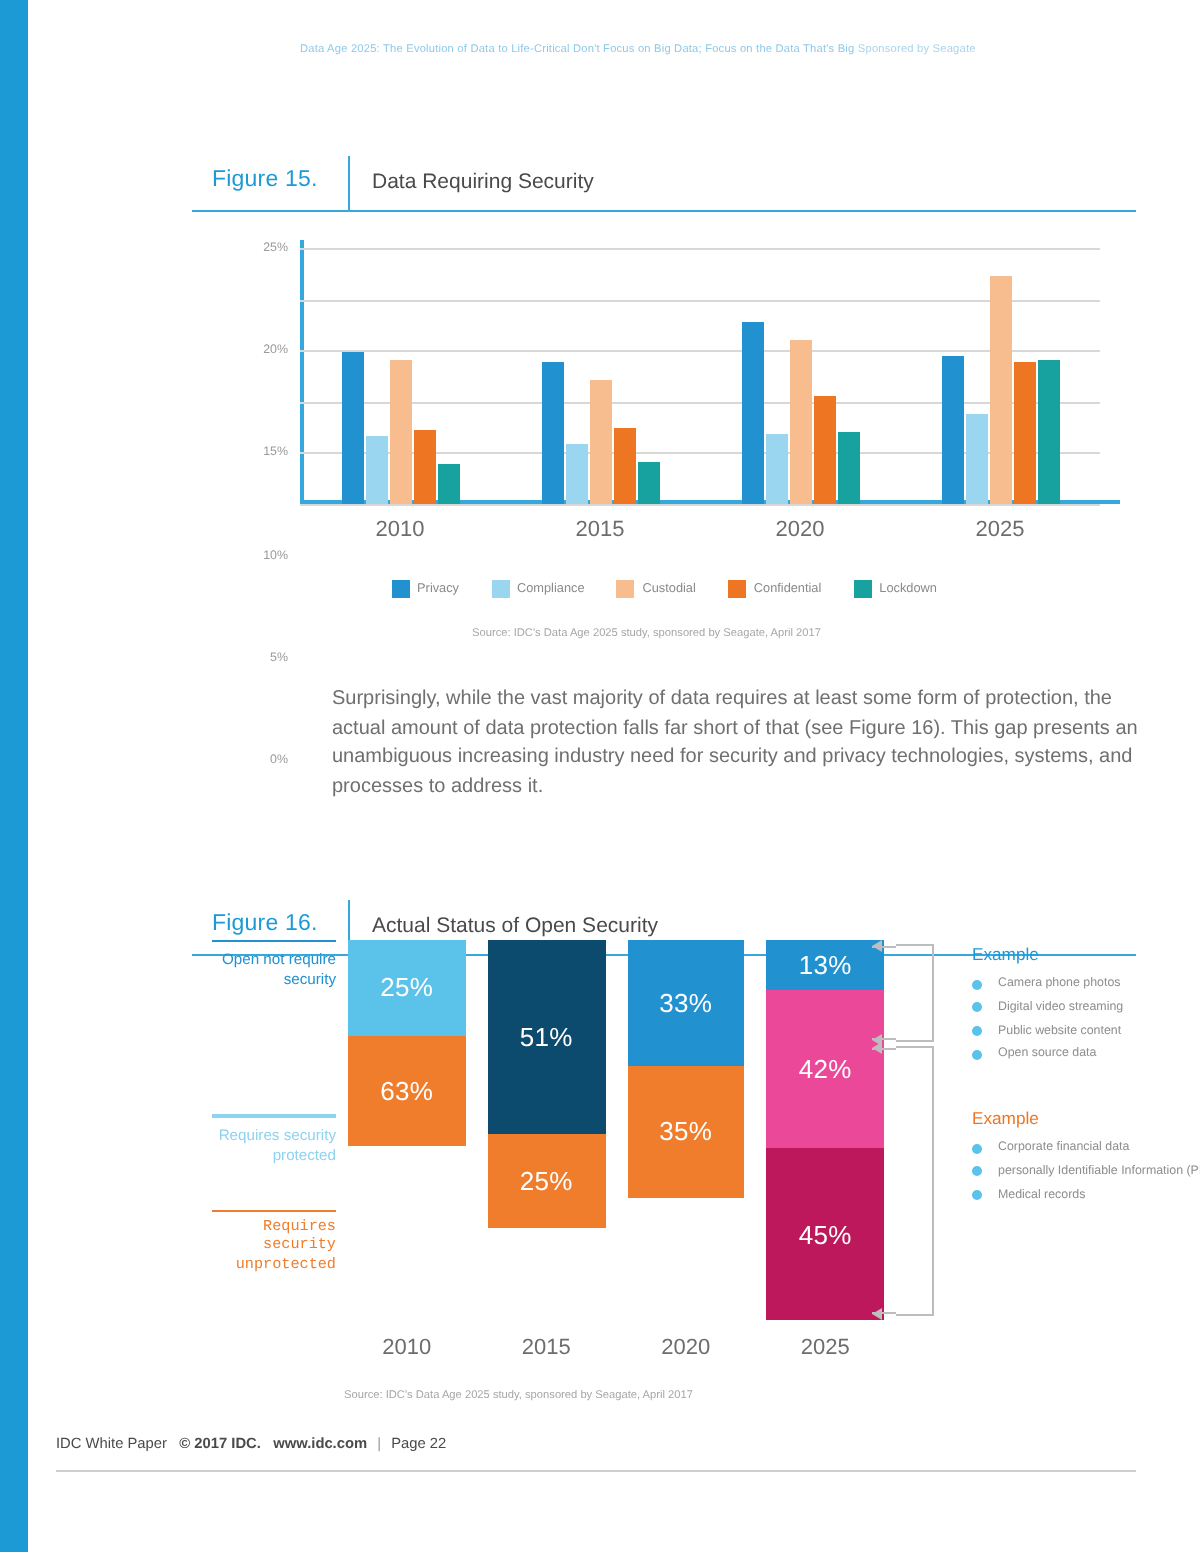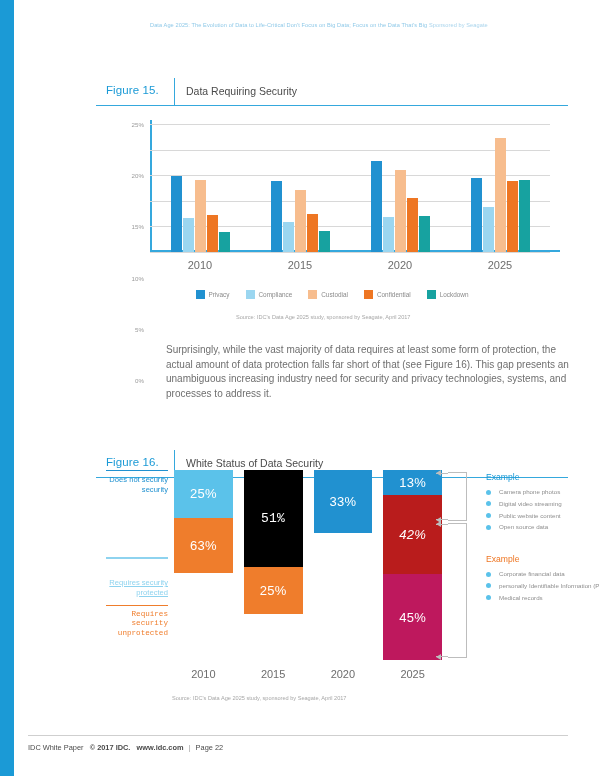--- a/index.html
+++ b/index.html
@@ -91,21 +91,21 @@
   .exhead{font-size:8.6px;margin-bottom:5px;}
   .exhead.blue{color:#1b9ad6;}
   .exhead.orange{color:#ee7623;}
   .exrow{position:relative;padding-left:13px;font-size:6.2px;color:#8e8e8e;
          line-height:9.6px;margin-bottom:2.2px;}
   .exdot{position:absolute;left:0;top:2.6px;width:5px;height:5px;
          border-radius:50%;background:#5bc2ea;}
 
   
   .footrule{position:absolute;left:28px;top:735px;width:540px;height:1px;background:#cfcfcf;}
-  .foot{position:absolute;left:28px;top:743px;font-size:7.4px;color:#4a4a4a;}
+  .foot{position:absolute;left:28px;top:717px;font-size:7.4px;color:#4a4a4a;}
   .foot b{font-weight:bold;}
   .foot .sep{color:#9a9a9a;margin:0 3px;}
 
   .logo{position:absolute;left:500px;top:776px;width:70px;height:26px;}
   .logoTxt{position:absolute;left:22px;top:-1px;font-family:"Liberation Serif",serif;
            font-size:17px;color:#1f3864;letter-spacing:.5px;}
   .logoSub{position:absolute;left:23px;top:17px;font-size:3.6px;color:#1f3864;letter-spacing:.2px;}
 </style>
 </head>
 <body>
@@ -210,63 +210,66 @@
       </div>
     </div>
 
   <div class="source" style="left:236px;top:314px;">Source: IDC's Data Age 2025 study, sponsored by Seagate, April 2017</div>
 
   <div class="para">Surprisingly, while the vast majority of data requires at least some form of protection, the actual amount of data protection falls far short of that (see Figure 16). This gap presents an unambiguous increasing industry need for security and privacy technologies, systems, and processes to address it.</div>
 
   <div class="figblock fighead" style="top:428px;">
     <div class="fignum">Figure 16.</div>
     <div class="figdiv"></div>
-    <div class="figtitle">White Status of Data Security</div>
+    <div class="figtitle">Actual Status of Open Security</div>
     <div class="figrule"></div>
   </div>
 
   <div class="chart2">
     <div class="catlabels" id="catlabels">
         <div class="catrule" style="top: 0px; background: rgb(33, 145, 208);"></div>
-        <div class="cat" style="top: 5px; color: rgb(33, 145, 208);">Does not security security</div>
+        <div class="cat" style="top: 5px; color: rgb(33, 145, 208);">Open not require security</div>
         <div class="catrule" style="top: 87.4px; background: rgb(142, 211, 239);"></div>
-        <div class="cat" style="top: 108px; color: rgb(142, 211, 239); text-decoration: underline;">Requires security protected</div>
+        <div class="cat" style="top: 93px; color: rgb(142, 211, 239);">Requires security protected</div>
         <div class="catrule" style="top: 134.9px; background: rgb(239, 125, 44);"></div>
         <div class="cat" style="top: 139.9px; color: rgb(239, 125, 44); font-family: Liberation Mono, monospace;">Requires security unprotected</div>
       </div>
     <div class="stacks" id="stacks">
         <div class="stack">
           <div class="seg" style="height: 47.5px; background: rgb(91, 194, 234);">
             <span>25%</span>
           </div>
           <div class="seg" style="height: 55.1px; background: rgb(239, 125, 44);">
             <span>63%</span>
           </div>
           <div class="sLabel">2010</div>
         </div>
         <div class="stack">
-          <div class="seg" style="height: 96.9px; background: #000000; font-family: Liberation Mono, monospace;">
+          <div class="seg" style="height: 96.9px; background: #0c4a6e;">
             <span>51%</span>
           </div>
           <div class="seg" style="height: 47.5px; background: rgb(239, 125, 44);">
             <span>25%</span>
           </div>
           <div class="sLabel">2015</div>
         </div>
         <div class="stack">
           <div class="seg" style="height: 62.7px; background: rgb(33, 145, 208);">
             <span>33%</span>
           </div>
+          <div class="seg" style="height: 66.5px; background: rgb(239, 125, 44);">
+            <span>35%</span>
+          </div>
           <div class="sLabel">2020</div>
         </div>
         <div class="stack">
           <div class="seg" style="height: 24.7px; background: rgb(33, 145, 208);">
             <span>13%</span>
           </div>
-          <div class="seg" style="height: 79.8px; background: #b91c1c; font-style: italic;">
+          <div class="seg" style="height: 79.8px; background: #ec4899;">
             <span>42%</span>
           </div>
           <div class="seg" style="height: 85.5px; background: #be185d;">
             <span>45%</span>
           </div>
           <div class="sLabel">2025</div>
         </div>
       </div>
 
     <div class="brk b1">

